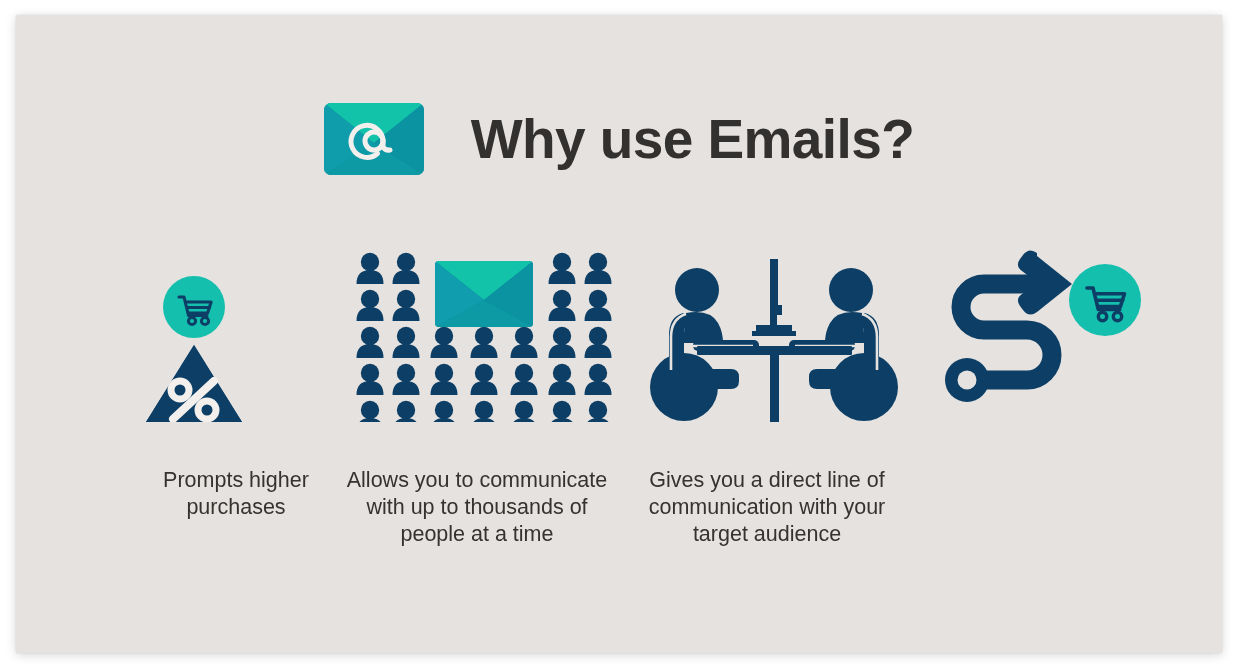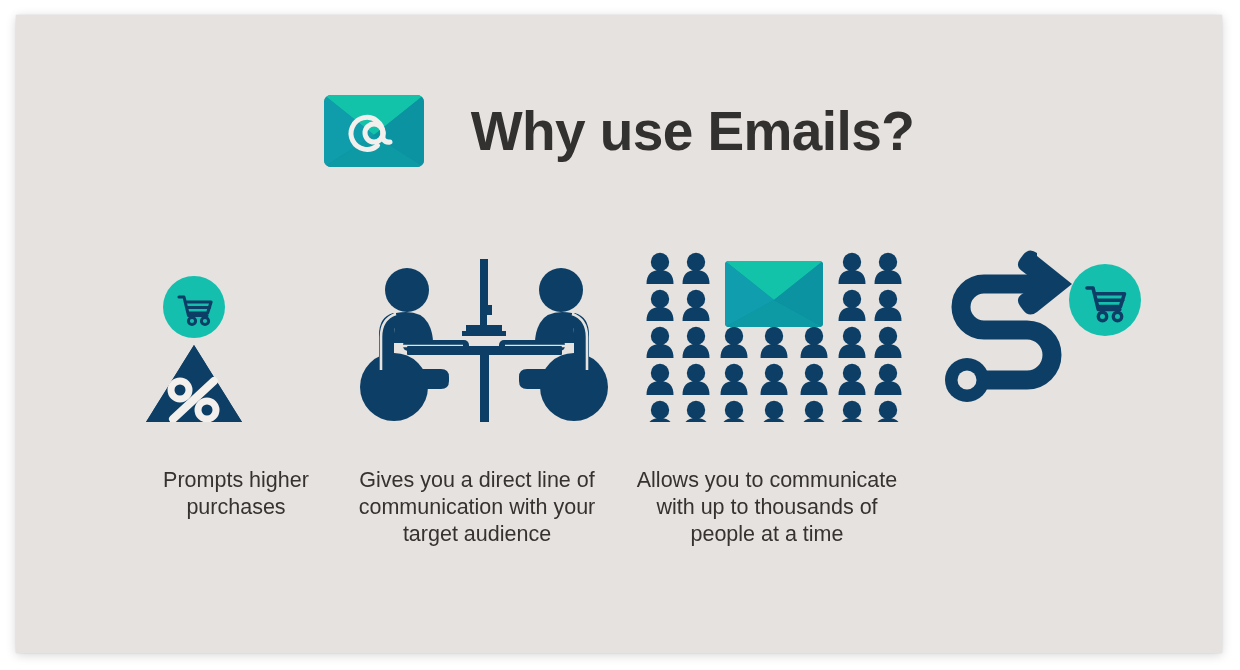--- a/index.html
+++ b/index.html
@@ -22,21 +22,21 @@
     height: 638px;
     background: #e6e2df;
     box-shadow: 0 2px 10px rgba(0,0,0,0.16), 0 0 2px rgba(0,0,0,0.10);
     overflow: hidden;
   }
 
   
   #title-row {
     position: absolute;
     left: 0;
-    top: 80px;
+    top: 88px;
     width: 100%;
     display: flex;
     align-items: center;
     justify-content: center;
     gap: 47px;
   }
   #title-envelope {
     width: 100px;
     height: 72px;
     position: relative;
@@ -140,71 +140,20 @@
           </g>
           <circle cx="133" cy="74" r="3.6" fill="none" stroke="#0d3f66" stroke-width="3"></circle>
           <circle cx="146" cy="74" r="3.6" fill="none" stroke="#0d3f66" stroke-width="3"></circle>
         </svg>
       </div>
       <div class="caption caption-narrow">Prompts higher purchases</div>
     </div>
 
     <div class="column">
       <div class="icon-stage">
-        <svg width="270" height="175" viewBox="0 0 270 175">
-          <g fill="#0d3f66">
-
-            <g>
-              <circle cx="58" cy="43" r="22"></circle>
-
-              <path d="M44 66 q-14 4 -14 22 l0 34 q0 10 10 10 l5 0 l0 -46 q0 -10 10 -12 z"></path>
-
-              <path d="M47 66 q24 -4 32 10 q5 9 5 20 l-40 0 z"></path>
-
-              <rect x="54" y="93" width="66" height="11" rx="5"></rect>
-
-              <path d="M36 114 l0 20 q0 8 8 8 l48 0 q8 0 8 -8 l0 -4 q0 -8 -8 -8 l-36 0 l0 -8 z"></path>
-
-              <circle cx="45" cy="140" r="34"></circle>
-            </g>
-
-            <g transform="translate(270,0) scale(-1,1)">
-              <circle cx="58" cy="43" r="22"></circle>
-              <path d="M44 66 q-14 4 -14 22 l0 34 q0 10 10 10 l5 0 l0 -46 q0 -10 10 -12 z"></path>
-              <path d="M47 66 q24 -4 32 10 q5 9 5 20 l-40 0 z"></path>
-              <rect x="54" y="93" width="66" height="11" rx="5"></rect>
-              <path d="M36 114 l0 20 q0 8 8 8 l48 0 q8 0 8 -8 l0 -4 q0 -8 -8 -8 l-36 0 l0 -8 z"></path>
-              <circle cx="45" cy="140" r="34"></circle>
-            </g>
-          </g>
-
-          <g fill="none" stroke="#e6e2df" stroke-width="2.6">
-            <path d="M47 67 q-15 5 -15 23 l0 33"></path>
-            <path d="M54 99 l60 0"></path>
-            <path d="M223 67 q15 5 15 23 l0 33"></path>
-            <path d="M216 99 l-60 0"></path>
-          </g>
-
-          <g fill="#0d3f66">
-            <rect x="131" y="12" width="8" height="48"></rect>
-            <path d="M131 58 h12 v10 h-5 v10 h-7 z"></path>
-            <rect x="117" y="78" width="36" height="6"></rect>
-            <rect x="113" y="84" width="44" height="5"></rect>
-          </g>
-          <g fill="#0d3f66">
-            <rect x="58" y="99" width="155" height="9" rx="1"></rect>
-            <rect x="131" y="106" width="9" height="69"></rect>
-          </g>
-        </svg>
-      </div>
-      <div class="caption caption-wide">Gives you a direct line of communication with your target audience</div>
-    </div>
-
-    <div class="column">
-      <div class="icon-stage">
         <svg id="crowd" width="270" height="175" viewBox="0 0 270 175">
           <defs>
             <g id="person-glyph">
               <circle cx="0" cy="-10" r="9.2" fill="#0d3f66"></circle>
               <path d="M-13.5 12 q0 -14 13.5 -14 q13.5 0 13.5 14 z" fill="#0d3f66"></path>
             </g>
             <clipPath id="crowdenvclip">
                 <rect x="86" y="14" width="98" height="66" rx="4"></rect>
               </clipPath>
           </defs>
@@ -253,20 +202,71 @@
             <polygon points="184,14 184,80 135,53" fill="#0b93a2"></polygon>
           </g>
         </svg>
       </div>
       <div class="caption caption-wide">Allows you to communicate with up to thousands of people at a time</div>
     </div>
 
     <div class="column">
       <div class="icon-stage">
         <svg width="270" height="175" viewBox="0 0 270 175">
+          <g fill="#0d3f66">
+
+            <g>
+              <circle cx="58" cy="43" r="22"></circle>
+
+              <path d="M44 66 q-14 4 -14 22 l0 34 q0 10 10 10 l5 0 l0 -46 q0 -10 10 -12 z"></path>
+
+              <path d="M47 66 q24 -4 32 10 q5 9 5 20 l-40 0 z"></path>
+
+              <rect x="54" y="93" width="66" height="11" rx="5"></rect>
+
+              <path d="M36 114 l0 20 q0 8 8 8 l48 0 q8 0 8 -8 l0 -4 q0 -8 -8 -8 l-36 0 l0 -8 z"></path>
+
+              <circle cx="45" cy="140" r="34"></circle>
+            </g>
+
+            <g transform="translate(270,0) scale(-1,1)">
+              <circle cx="58" cy="43" r="22"></circle>
+              <path d="M44 66 q-14 4 -14 22 l0 34 q0 10 10 10 l5 0 l0 -46 q0 -10 10 -12 z"></path>
+              <path d="M47 66 q24 -4 32 10 q5 9 5 20 l-40 0 z"></path>
+              <rect x="54" y="93" width="66" height="11" rx="5"></rect>
+              <path d="M36 114 l0 20 q0 8 8 8 l48 0 q8 0 8 -8 l0 -4 q0 -8 -8 -8 l-36 0 l0 -8 z"></path>
+              <circle cx="45" cy="140" r="34"></circle>
+            </g>
+          </g>
+
+          <g fill="none" stroke="#e6e2df" stroke-width="2.6">
+            <path d="M47 67 q-15 5 -15 23 l0 33"></path>
+            <path d="M54 99 l60 0"></path>
+            <path d="M223 67 q15 5 15 23 l0 33"></path>
+            <path d="M216 99 l-60 0"></path>
+          </g>
+
+          <g fill="#0d3f66">
+            <rect x="131" y="12" width="8" height="48"></rect>
+            <path d="M131 58 h12 v10 h-5 v10 h-7 z"></path>
+            <rect x="117" y="78" width="36" height="6"></rect>
+            <rect x="113" y="84" width="44" height="5"></rect>
+          </g>
+          <g fill="#0d3f66">
+            <rect x="58" y="99" width="155" height="9" rx="1"></rect>
+            <rect x="131" y="106" width="9" height="69"></rect>
+          </g>
+        </svg>
+      </div>
+      <div class="caption caption-wide">Gives you a direct line of communication with your target audience</div>
+    </div>
+
+    <div class="column">
+      <div class="icon-stage">
+        <svg width="270" height="175" viewBox="0 0 270 175">
 
           <g fill="none" stroke="#0d3f66" stroke-width="19" stroke-linecap="butt">
             <path d="M38 133
                      L98 133
                      A25 25 0 0 0 98 83
                      L55 83
                      A23 23 0 0 1 55 37
                      L120 37"></path>
           </g>
 

